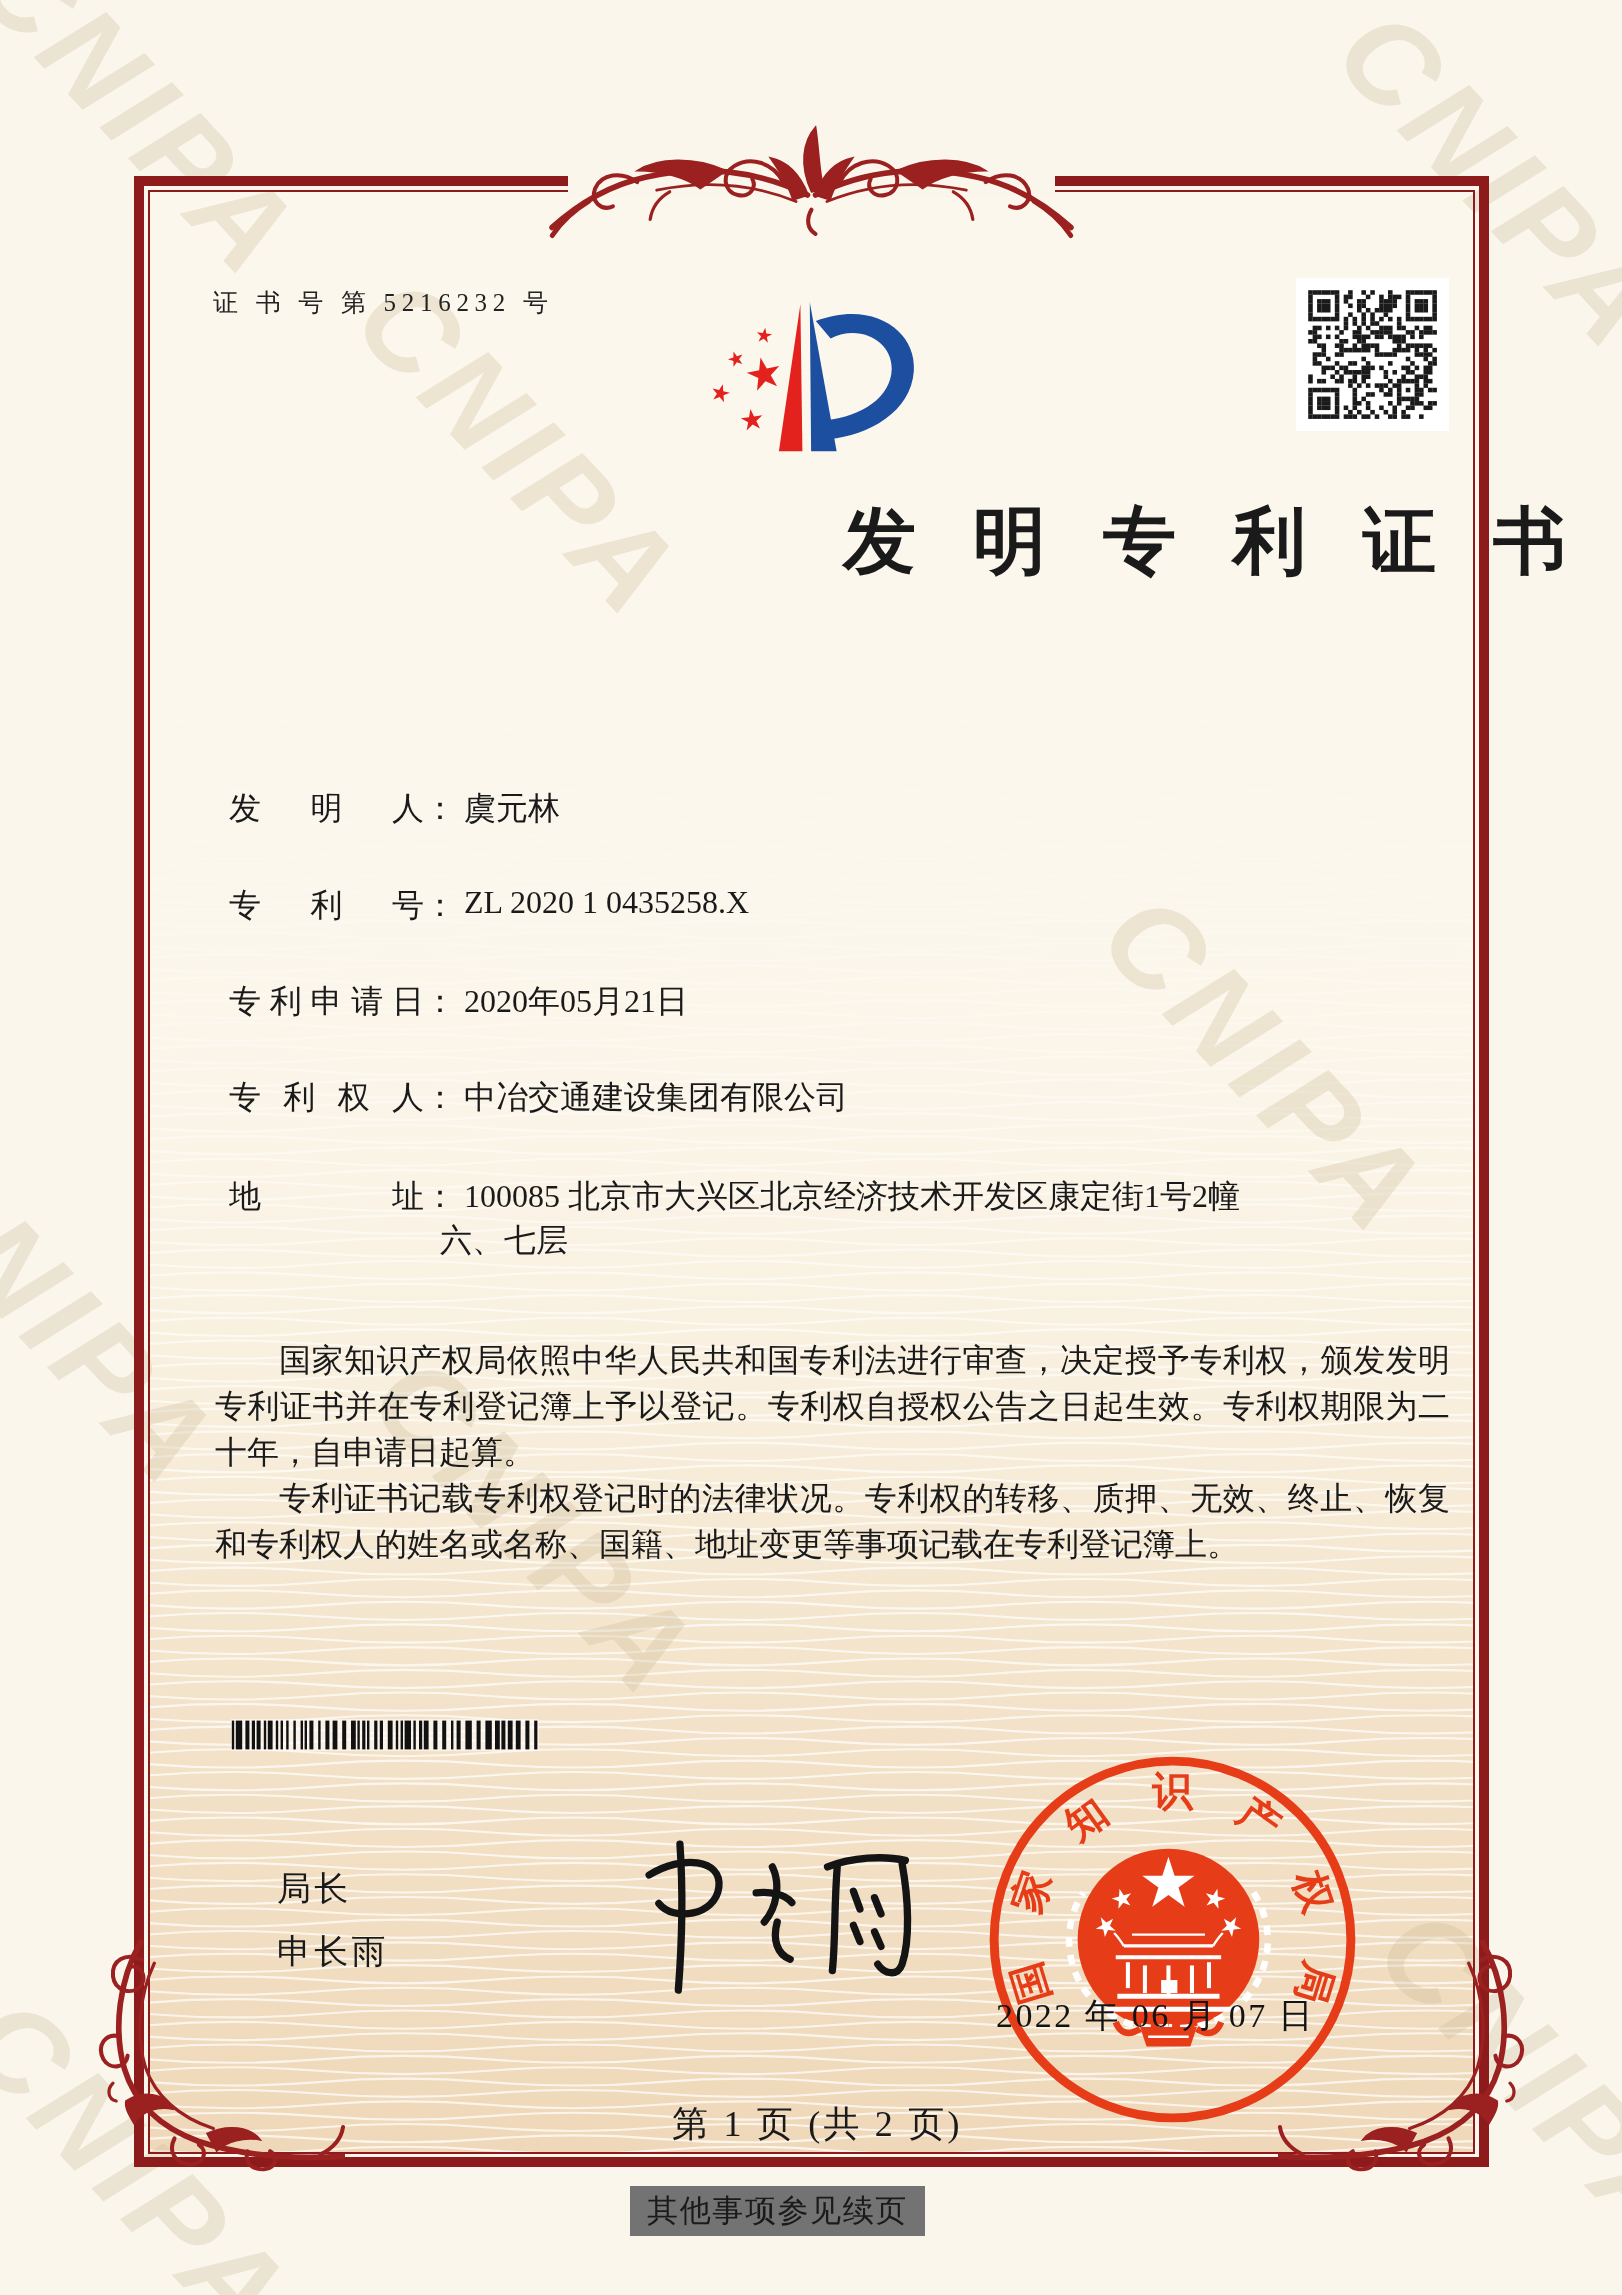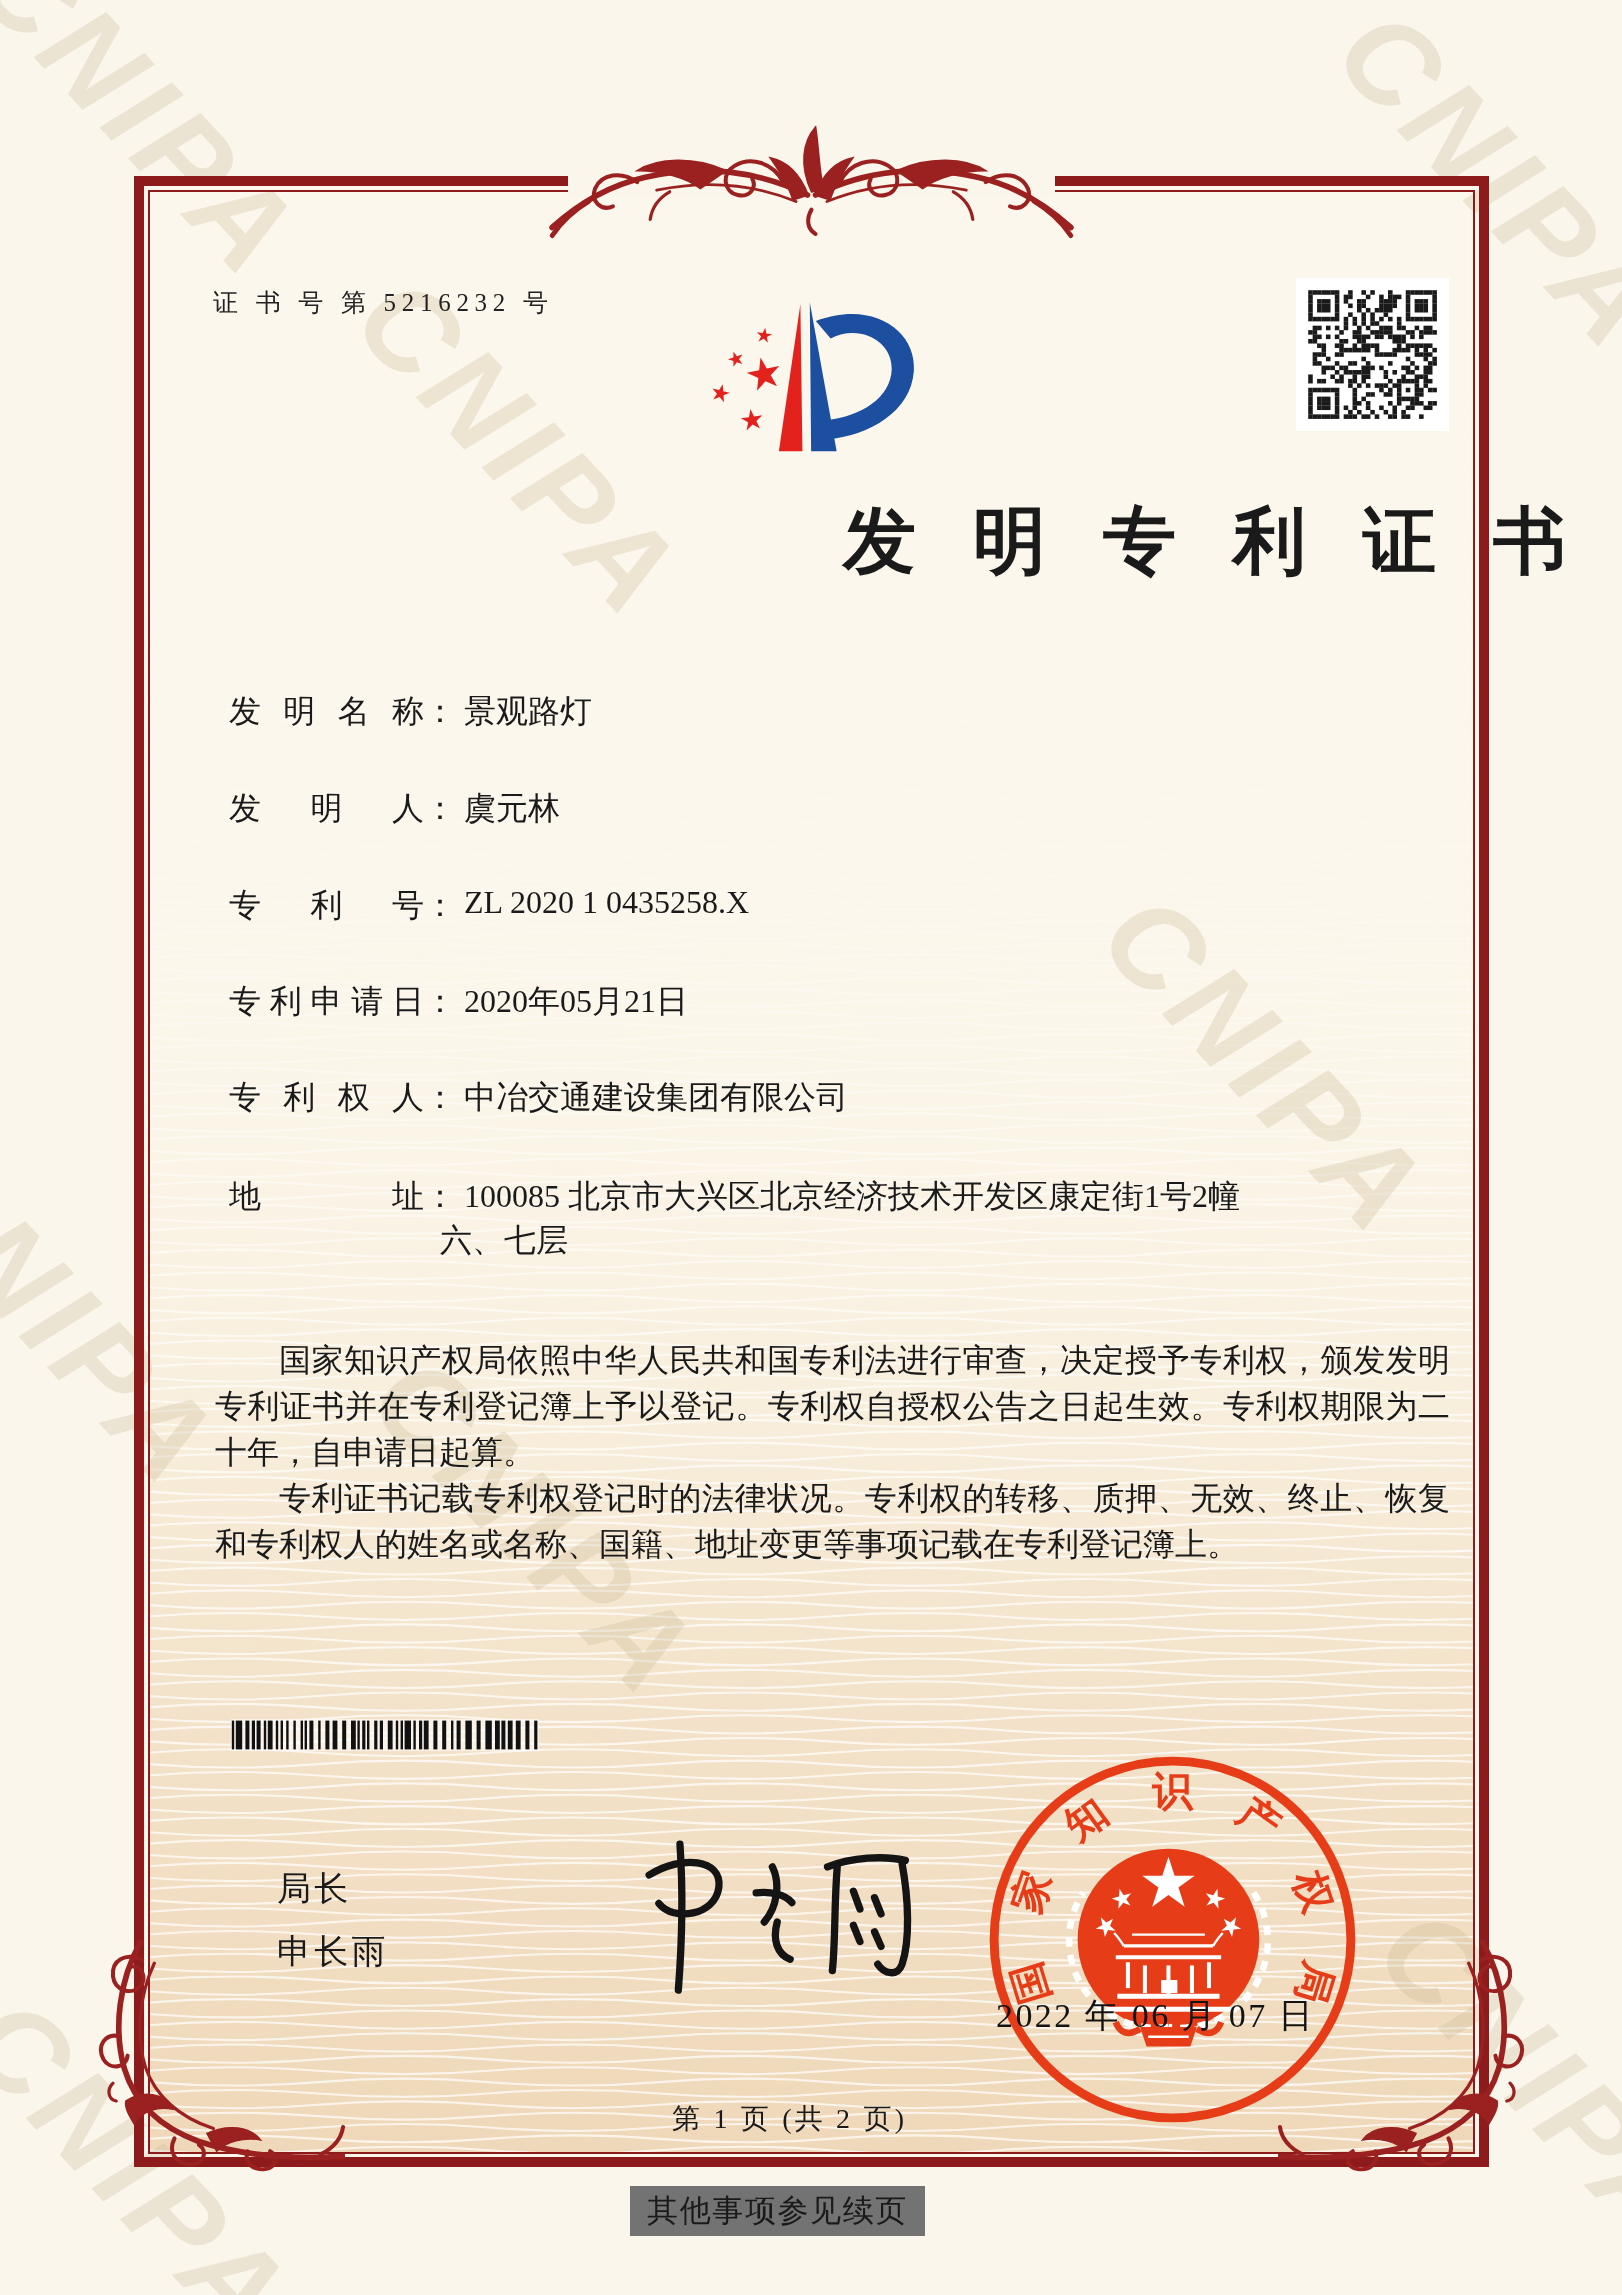--- a/index.html
+++ b/index.html
@@ -21,21 +21,21 @@
   .frow{position:absolute;left:229px;font-size:32px;white-space:nowrap;}
   .flabel{display:inline-block;width:195px;text-align:justify;text-align-last:justify;vertical-align:top;}
   .fcolon{display:inline-block;vertical-align:top;}
   .fvalue{display:inline-block;margin-left:8px;vertical-align:top;}
   .addr2{margin-left:203px;padding-left:8px;}
   .grant2{display:inline-block;margin-left:170px;}
   .paras{position:absolute;left:215px;top:1337px;width:1235px;font-size:32px;line-height:46px;
       text-align:justify;}
   .paras p{margin:0;text-indent:2em;}
   .director{position:absolute;left:237px;font-size:34px;letter-spacing:3.2px;margin-left:40px;}
-  .pageinfo{position:absolute;left:672px;top:2100px;font-size:28px;letter-spacing:3.2px;text-align:center;}
+  .pageinfo{position:absolute;left:672px;top:2100px;font-size:36px;letter-spacing:3.2px;text-align:center;}
   .contnote{position:absolute;left:630px;top:2186px;width:295px;height:50px;background:#737373;
       text-align:center;line-height:50px;font-size:31px;letter-spacing:1.6px;}
   .sealdate{position:absolute;left:996px;top:1993px;font-size:34px;letter-spacing:2.4px;
       color:#131313;white-space:nowrap;}
 </style>
 </head>
 <body>
 
 <div class="page">
 
@@ -717,23 +717,20 @@
         <rect x="113.07" y="167.55" width="5.60" height="5.60"></rect>
         <rect x="118.52" y="167.55" width="5.60" height="5.60"></rect>
         <rect x="129.41" y="167.55" width="5.60" height="5.60"></rect>
         <rect x="134.86" y="167.55" width="5.60" height="5.60"></rect>
         <rect x="151.21" y="167.55" width="5.60" height="5.60"></rect>
       </g>
   </svg>
 
   <div class="title">发明专利证书</div>
 
-  <div class="frow" style="top:690px;">
-    <span class="flabel">发明名称</span><span class="fcolon">：</span><span class="fvalue">景观路灯</span>
-  </div>
   <div class="frow" style="top:787px;">
     <span class="flabel">发明人</span><span class="fcolon">：</span><span class="fvalue">虞元林</span>
   </div>
   <div class="frow" style="top:884px;">
     <span class="flabel">专利号</span><span class="fcolon">：</span><span class="fvalue">ZL 2020 1 0435258.X</span>
   </div>
   <div class="frow" style="top:980px;">
     <span class="flabel">专利申请日</span><span class="fcolon">：</span><span class="fvalue">2020年05月21日</span>
   </div>
   <div class="frow" style="top:1076px;">

